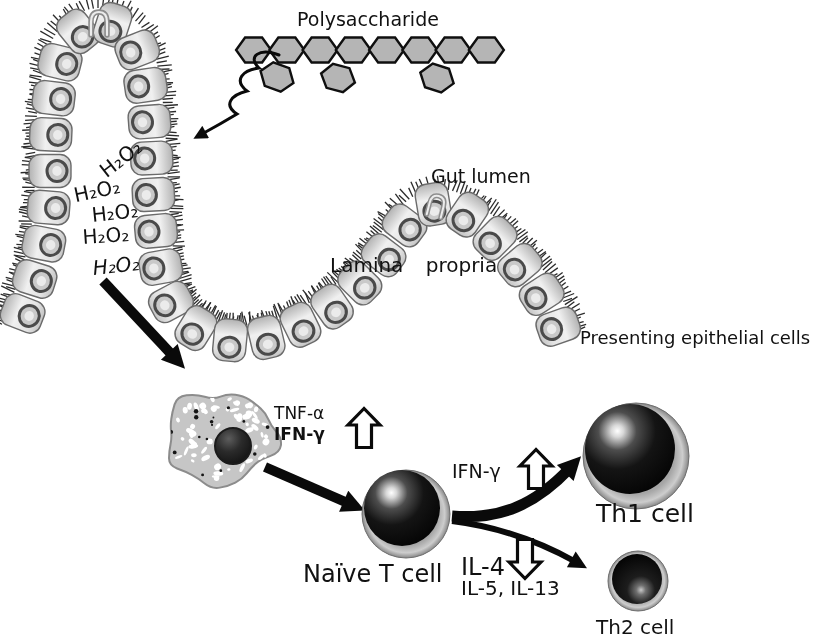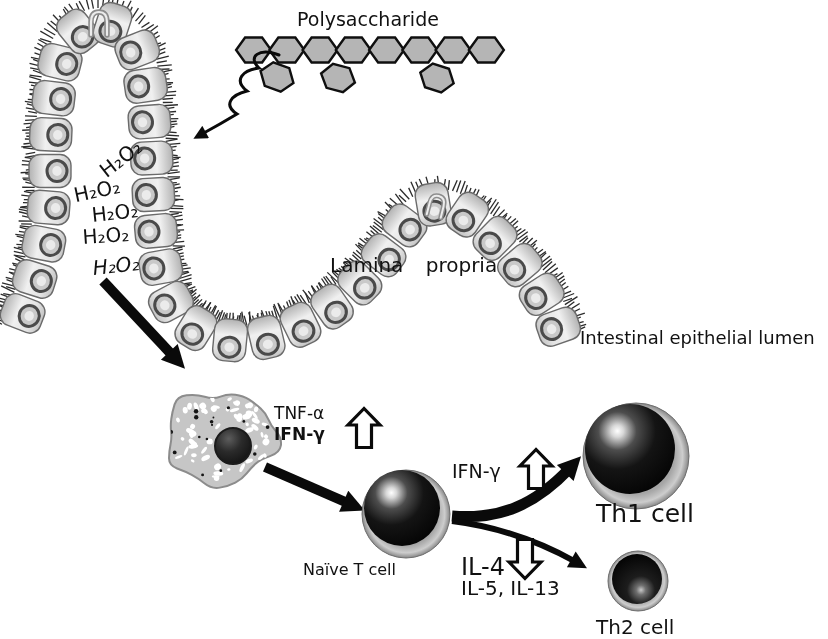--- a/index.html
+++ b/index.html
@@ -739,25 +739,26 @@
   </svg>
 
   <div class="lbl" style="left:297px;top:9px;font-size:19px">Polysaccharide</div>
 
   <div class="lbl h2" style="left:121px;top:159px;--r:-38deg">H₂O₂</div>
   <div class="lbl h2" style="left:97px;top:191px;--r:-12deg">H₂O₂</div>
   <div class="lbl h2" style="left:115px;top:213px;--r:-6deg">H₂O₂</div>
   <div class="lbl h2" style="left:106px;top:236px;--r:-4deg">H₂O₂</div>
   <div class="lbl h2" style="left:116px;top:266px;--r:-6deg;font-style:italic">H₂O₂</div>
 
+  <div class="lbl" style="left:431px;top:166px;font-size:19px">Gut lumen</div>
   <div class="lbl" style="left:330px;top:254px;font-size:20px;word-spacing:16px">Lamina propria</div>
-  <div class="lbl" style="left:580px;top:328px;font-size:18px">Intestinal epithelial lumen</div>
+  <div class="lbl" style="left:580px;top:328px;font-size:18px">Presenting epithelial cells</div>
 
   <div class="lbl" style="left:274px;top:404px;font-size:17px;font-weight:400">TNF-α</div>
   <div class="lbl" style="left:274px;top:425px;font-size:17px;font-weight:600">IFN-γ</div>
 
   <div class="lbl" style="left:452px;top:461px;font-size:19px">IFN-γ</div>
-  <div class="lbl" style="left:303px;top:561px;font-size:16px">Naïve T cell</div>
+  <div class="lbl" style="left:303px;top:561px;font-size:24px">Naïve T cell</div>
   <div class="lbl" style="left:461px;top:554px;font-size:24px">IL-4</div>
   <div class="lbl" style="left:461px;top:577px;font-size:20px">IL-5, IL-13</div>
   <div class="lbl" style="left:596px;top:500px;font-size:25px">Th1 cell</div>
   <div class="lbl" style="left:596px;top:616px;font-size:20px">Th2 cell</div>
 </div>
 
 </body></html>

